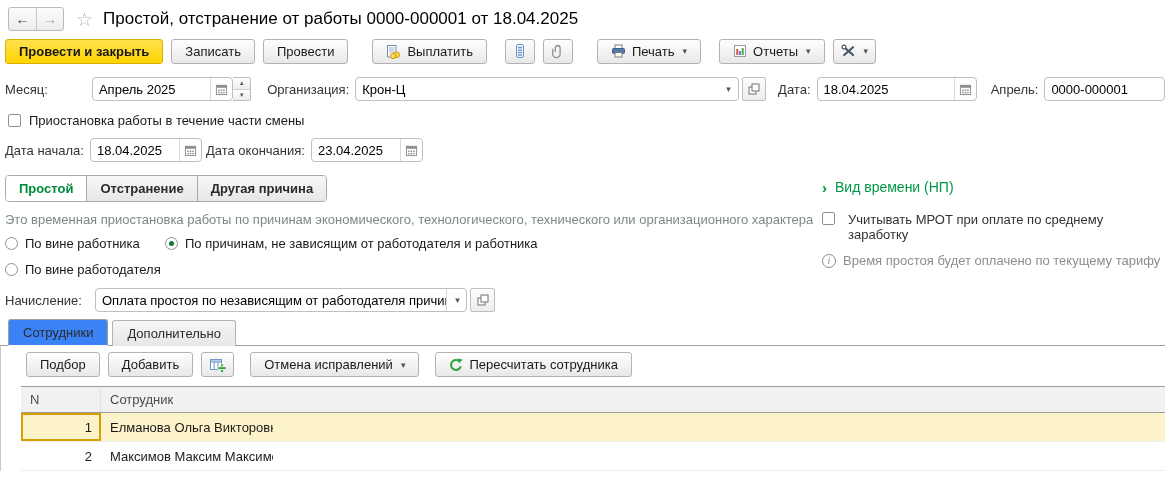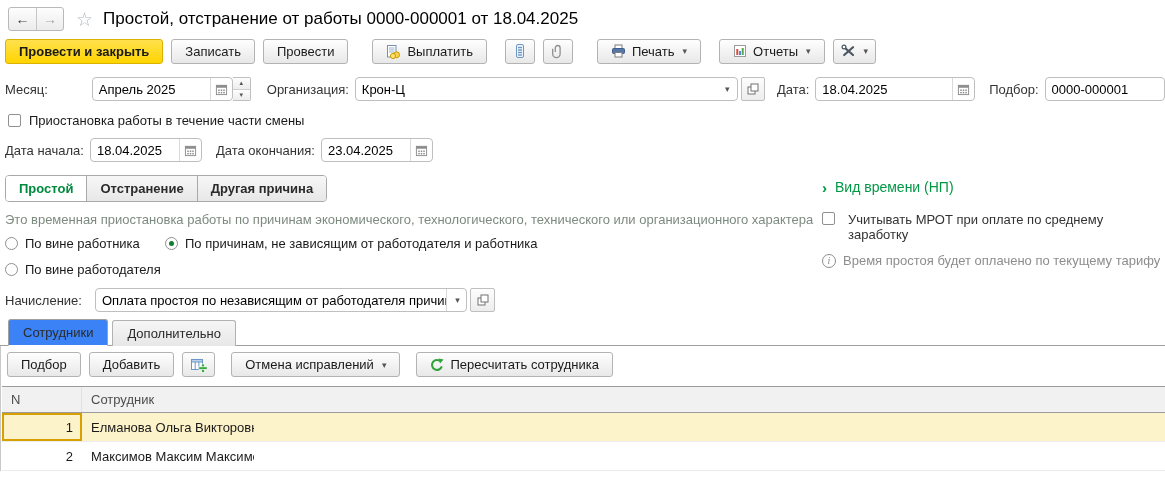--- a/index.html
+++ b/index.html
@@ -60,21 +60,21 @@
   .grp-title { color:#009845; font-size:14px; }
   .rp-cb { display:flex; align-items:flex-start; gap:13px; margin-top:17px; cursor:pointer; }
   .rp-cb span.txt { color:#333; }
   .rp-info { display:flex; align-items:center; gap:7px; margin-top:11px; color:#8d8d8d; }
   .info-i { width:14px; height:14px; border:1px solid #8d8d8d; border-radius:50%; display:inline-flex; align-items:center; justify-content:center; font-family:"Liberation Serif", serif; font-style:italic; font-size:10px; flex:none; }
 
   
   .tabstrip { display:flex; align-items:flex-end; border-bottom:1px solid #9f9f9f; padding-left:8px; margin-top:6px; }
   .tab { padding:5px 14px 5px 14px; border:1px solid #b2b2b2; border-bottom:none; border-radius:3px 3px 0 0; background:linear-gradient(#f6f6f6,#e7e7e7); margin-right:4px; margin-bottom:-1px; cursor:pointer; color:#2b2b2b; }
   .tab.active { background:#3b82f6; border-color:#9f9f9f; border-bottom:1px solid #fff; }
-  .lower-wrap { border-left:1px solid #c9c9c9; padding-left:1px; }
+  .lower-wrap { border-left:1px solid #c9c9c9; padding-left:20px; }
   .toolbar2 { padding:6px 0 5px 5px; display:flex; align-items:center; gap:8px; }
   .toolbar2 .gap { margin-left:8px; }
 
   .grid { margin-top:4px; border-top:1px solid #9c9c9c; }
   .thead, .trow { display:grid; grid-template-columns:80px 172px 1fr; align-items:center; }
   .thead { background:#f1f1f1; height:26px; border-bottom:1px solid #9c9c9c; color:#4d4d4d; }
   .th { padding:0 9px; border-right:1px solid #e0e0e0; height:100%; display:flex; align-items:center; }
   .th:last-child { border-right:none; }
   .trow { height:29px; border-bottom:1px solid #ececec; background:#fff; cursor:default; }
   .trow.selected { background:#fdf3ca; }
@@ -233,21 +233,21 @@
               <rect x="3.5" y="7" width="1.6" height="1.6"></rect>
               <rect x="6.2" y="7" width="1.6" height="1.6"></rect>
               <rect x="8.9" y="7" width="1.6" height="1.6"></rect>
               <rect x="3.5" y="9.6" width="1.6" height="1.6"></rect>
               <rect x="6.2" y="9.6" width="1.6" height="1.6"></rect>
               <rect x="8.9" y="9.6" width="1.6" height="1.6"></rect>
             </g>
           </svg>
         </span>
     </div>
-    <span class="lbl" style="margin-left:14px;">Подбор:</span>
+    <span class="lbl" style="margin-left:14px;">Апрель:</span>
     <div class="field" style="width:128px;">
       <span class="val">0000-000001</span>
     </div>
   </div>
 
   <div class="cbrow">
     <span class="checkbox"></span>
     <span>Приостановка работы в течение части смены</span>
   </div>
 
@@ -263,21 +263,21 @@
               <rect x="3.5" y="7" width="1.6" height="1.6"></rect>
               <rect x="6.2" y="7" width="1.6" height="1.6"></rect>
               <rect x="8.9" y="7" width="1.6" height="1.6"></rect>
               <rect x="3.5" y="9.6" width="1.6" height="1.6"></rect>
               <rect x="6.2" y="9.6" width="1.6" height="1.6"></rect>
               <rect x="8.9" y="9.6" width="1.6" height="1.6"></rect>
             </g>
           </svg>
         </span>
     </div>
-    <span class="lbl" style="margin-left:14px;">Дата окончания:</span>
+    <span class="lbl" style="margin-left:4px;">Дата окончания:</span>
     <div class="field" style="width:112px;">
       <span class="val">23.04.2025</span>
       <span class="icon-slot">
           <svg width="13" height="13" viewBox="0 0 14 14">
             <rect x="1.5" y="2.5" width="11" height="10" fill="#fff" stroke="#8b8b8b"></rect>
             <rect x="1.5" y="2.5" width="11" height="2.6" fill="#8b8b8b"></rect>
             <g fill="#8b8b8b">
               <rect x="3.5" y="7" width="1.6" height="1.6"></rect>
               <rect x="6.2" y="7" width="1.6" height="1.6"></rect>
               <rect x="8.9" y="7" width="1.6" height="1.6"></rect>

